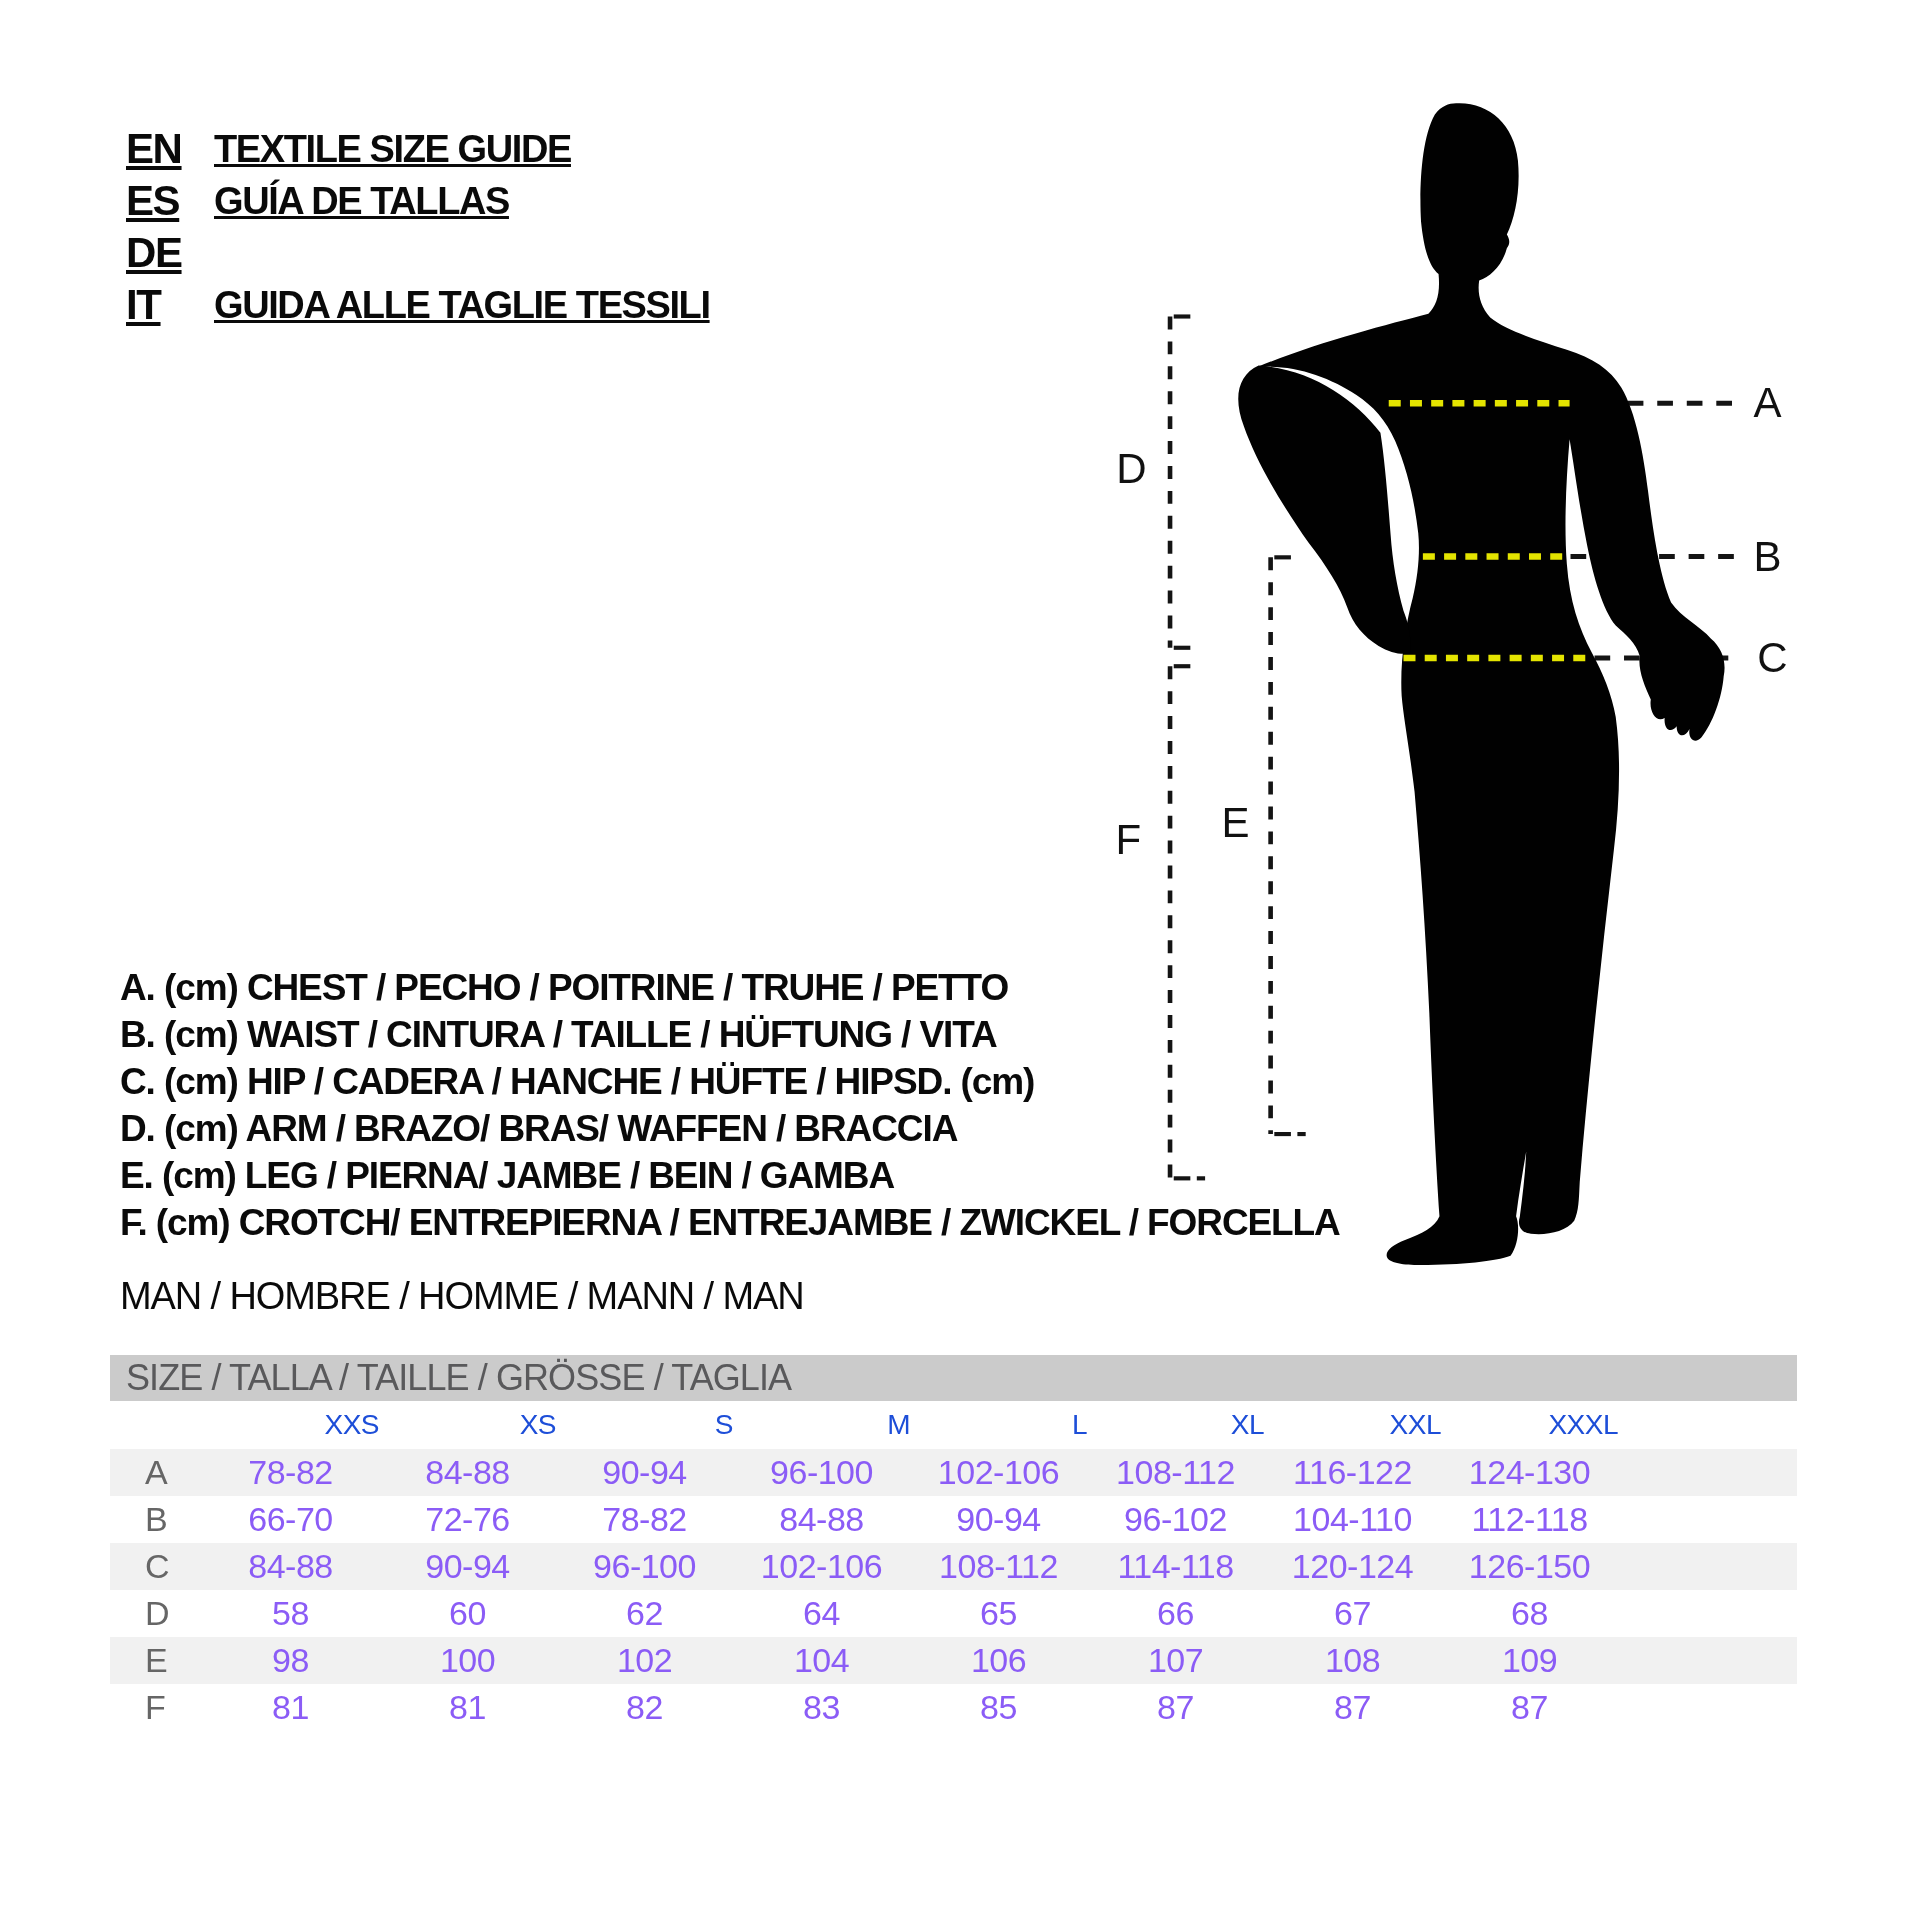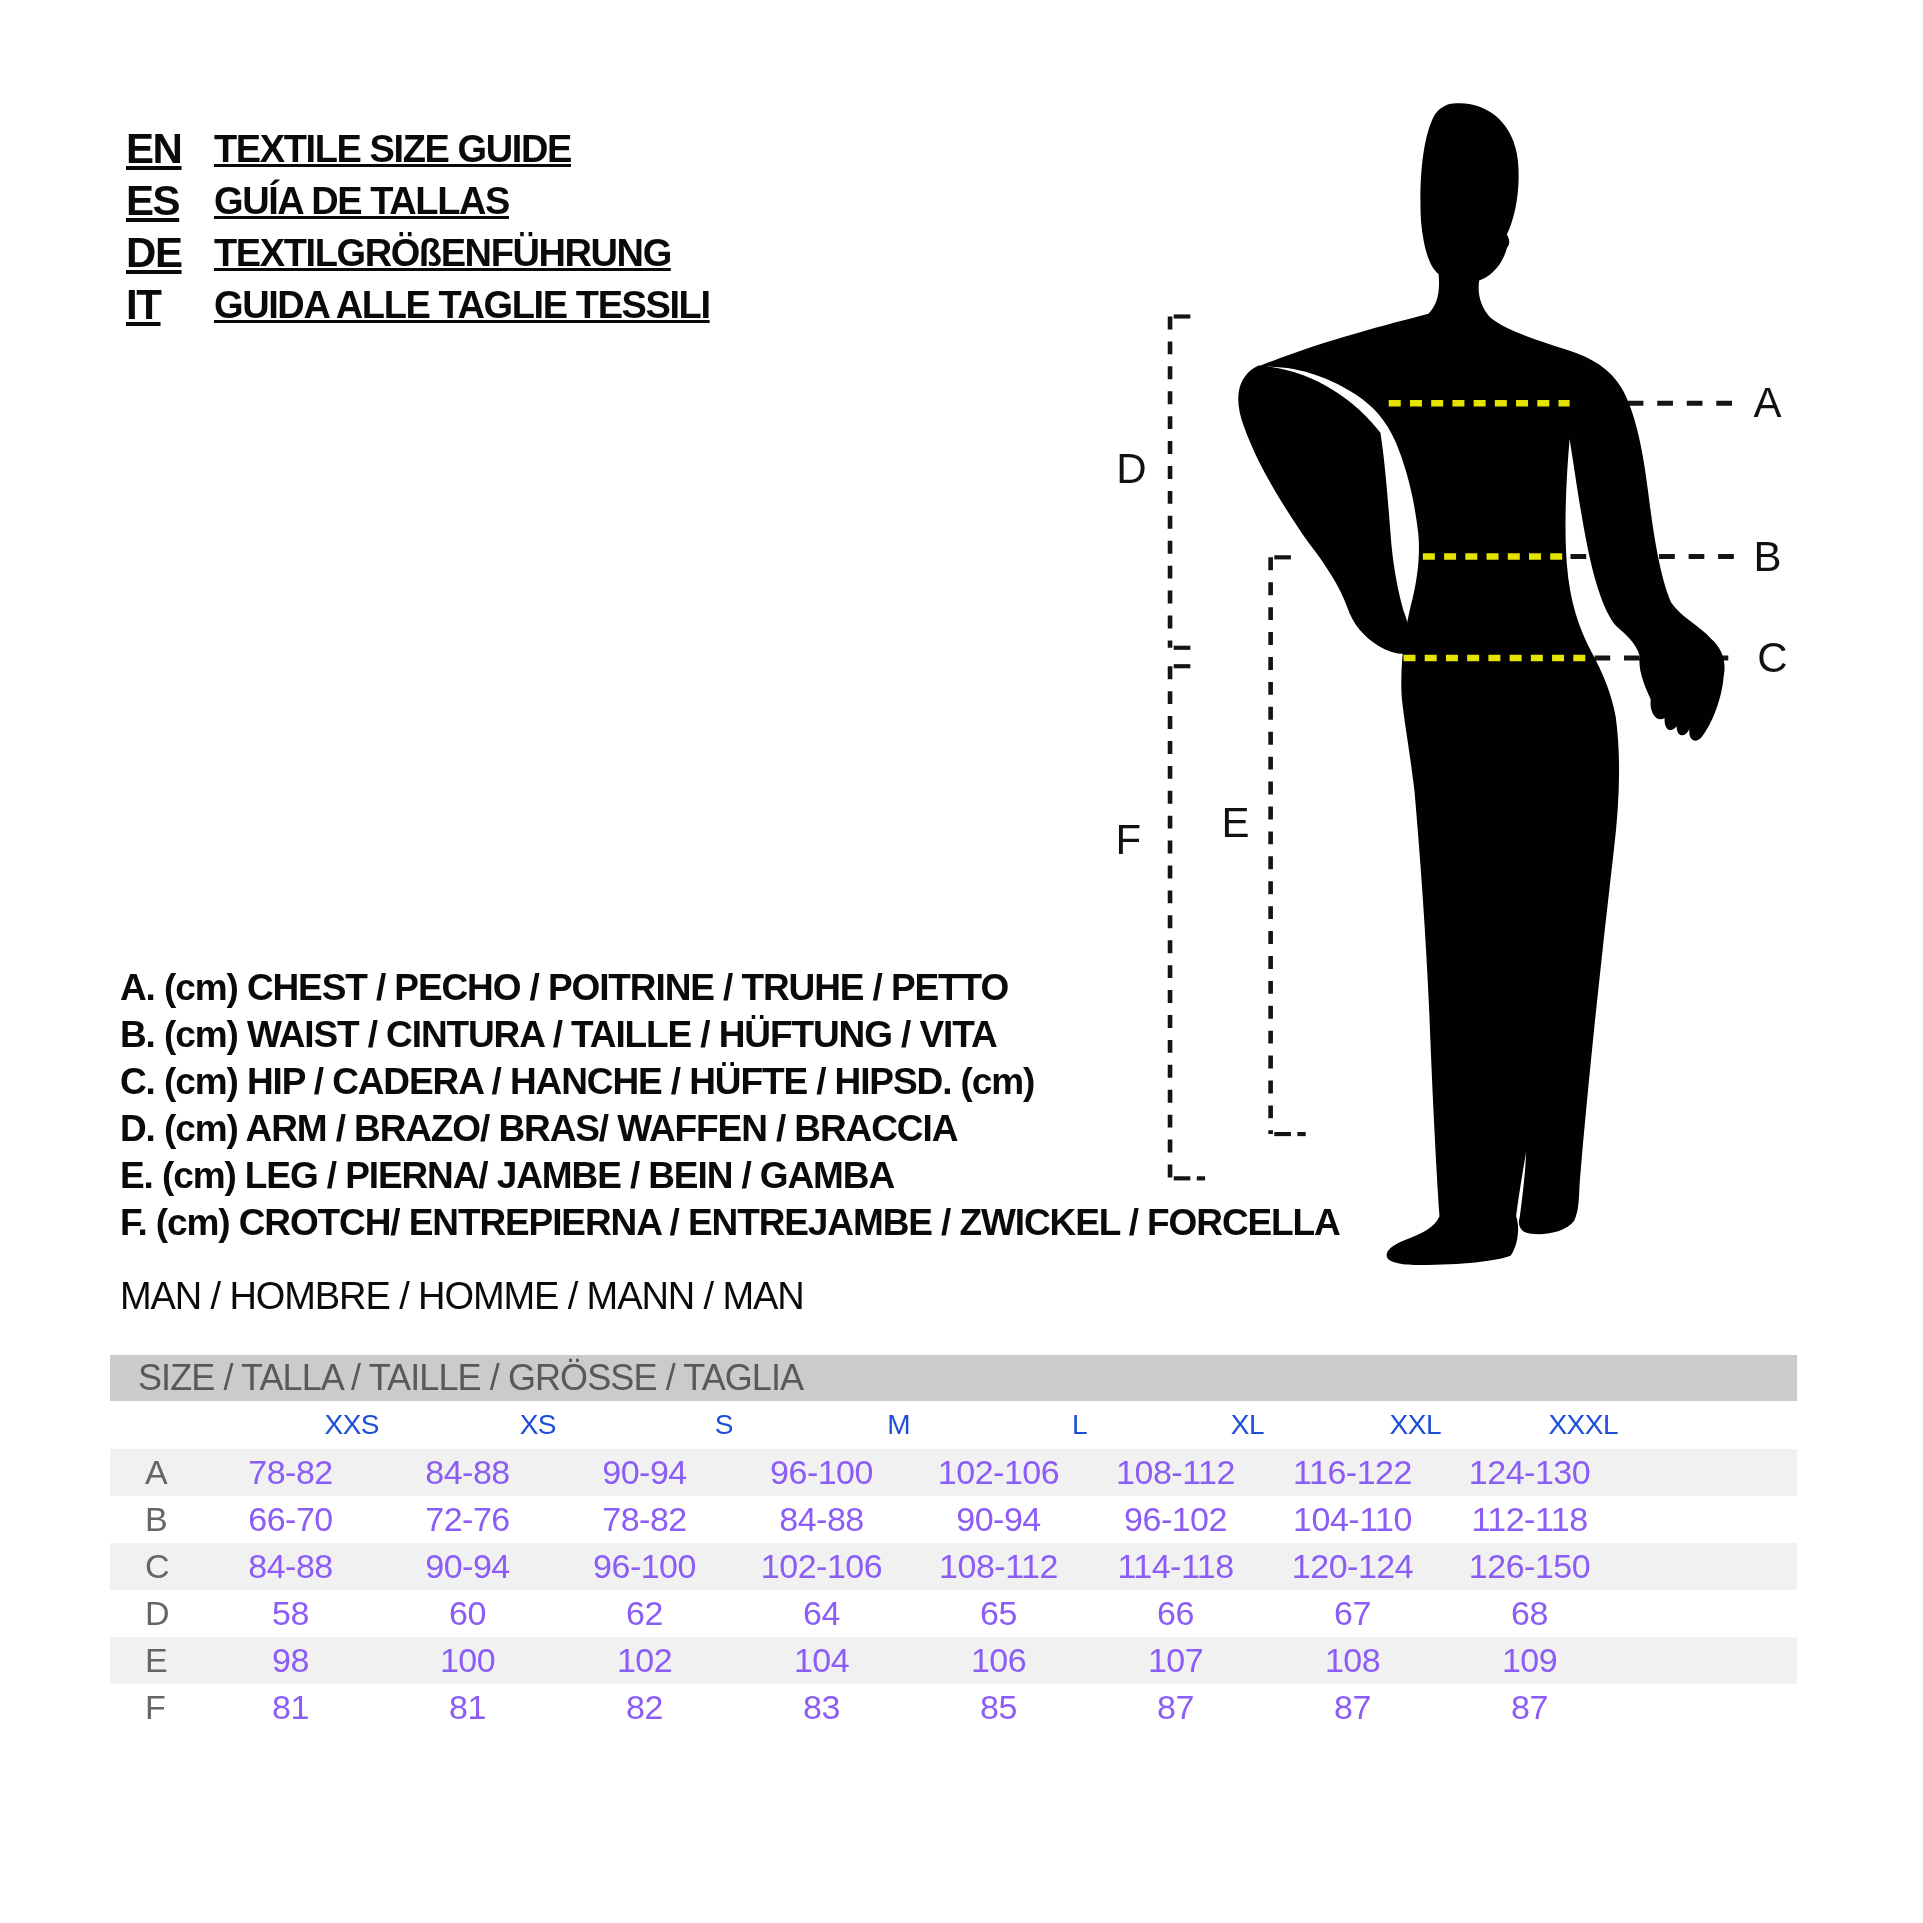--- a/index.html
+++ b/index.html
@@ -26,21 +26,21 @@
     letter-spacing:-1.1px;white-space:nowrap;}
 
   
   #figure-svg{left:0;top:0;width:1923px;height:1923px;}
   .measure-letter{position:absolute;transform:translate(-50%,-50%);
     font-size:42px;font-weight:400;letter-spacing:-0.9px;color:#111;}
 
   
   #size-table{left:110px;top:1355px;width:1687px;}
   #table-title-bar{height:46px;background:#cbcbcb;display:flex;align-items:center;}
-  #table-title{padding-left:28px;font-size:36px;color:#59595b;letter-spacing:-0.9px;white-space:nowrap;}
+  #table-title{padding-left:16px;font-size:36px;color:#59595b;letter-spacing:-0.9px;white-space:nowrap;}
   .t-row{display:grid;grid-template-columns:92px repeat(8,177px) 1fr;align-items:center;}
   .t-row.cols{height:48px;}
   .t-row.data{height:47px;}
   .t-row.alt{background:#f1f1f1;}
   .t-cell{text-align:center;font-size:34px;color:#8b5cf6;letter-spacing:-0.5px;}
   .t-colhead{text-align:right;font-size:28px;color:#1d4ed8;letter-spacing:-0.5px;}
   .t-rowlabel{padding-left:35px;font-size:34px;color:#666666;}
 </style>
 </head>
 <body>
@@ -49,21 +49,20 @@
   <div class="lang-row">
     <span class="lang-code">EN</span>
     <span class="lang-title">TEXTILE SIZE GUIDE</span>
   </div>
   <div class="lang-row">
     <span class="lang-code">ES</span>
     <span class="lang-title">GUÍA DE TALLAS</span>
   </div>
   <div class="lang-row">
     <span class="lang-code">DE</span>
-    <span class="lang-title">TEXTILGRÖßENFÜHRUNG</span>
   </div>
   <div class="lang-row">
     <span class="lang-code">IT</span>
     <span class="lang-title">GUIDA ALLE TAGLIE TESSILI</span>
   </div>
 </div>
 
 <svg id="figure-svg" class="abs" viewBox="0 0 2084 2084">
 
   <g stroke="#141414" stroke-width="5.5" stroke-dasharray="17 15">

